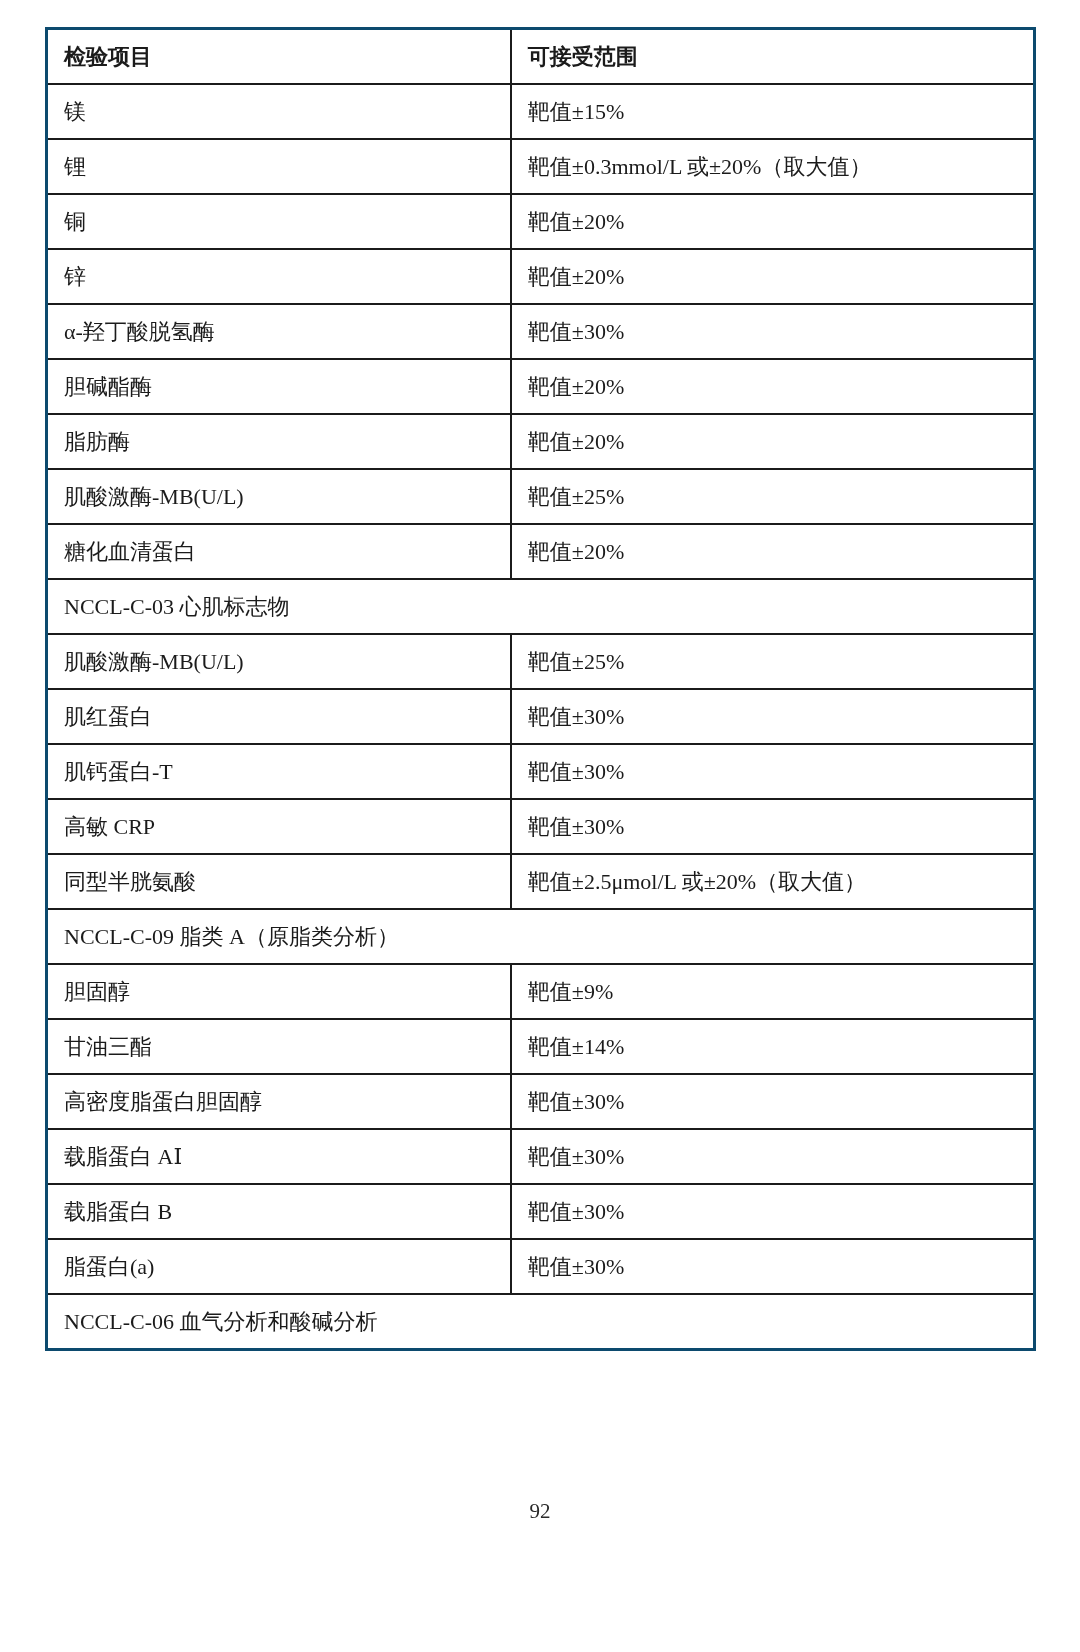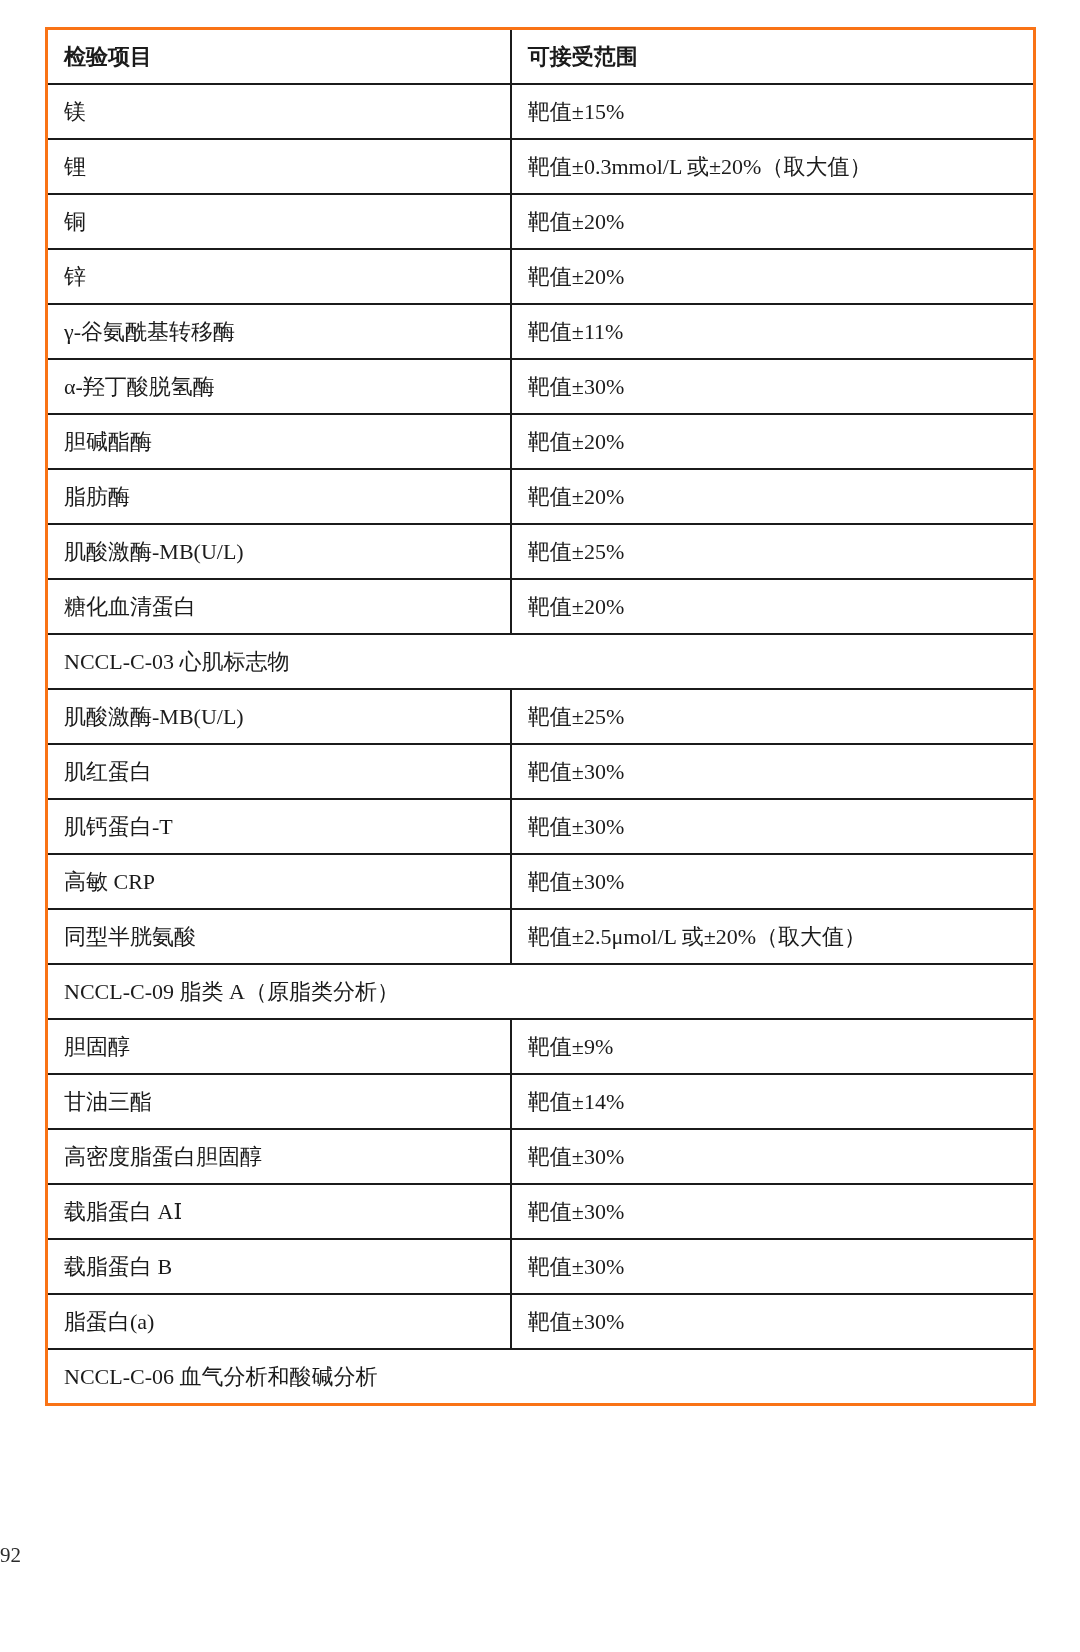--- a/index.html
+++ b/index.html
@@ -15,21 +15,21 @@
     color: #1b1b1b;
     overflow: hidden;
   }
   .doc-table {
     position: absolute;
     left: 45px;
     top: 27px;
     width: 991px;
     border-collapse: collapse;
     table-layout: fixed;
-    border: 3px solid #f97316;
+    border: 3px solid #0c4a6e;
   }
   col.c1 { width: 47%; }
   col.c2 { width: 53%; }
   .doc-table th,
   .doc-table td {
     border: 2px solid #1b1b1b;
     height: 53px;
     padding: 0 6px 0 16px;
     text-align: left;
     vertical-align: middle;
@@ -40,22 +40,23 @@
   }
   .doc-table th {
     font-weight: bold;
   }
   .doc-table td.section-cell {
     font-weight: normal;
   }
   .page-number {
     position: absolute;
     left: 0;
-    top: 1543px;
+    top: 1499px;
     width: 100%;
+    text-align: center;
     font-size: 21px;
     color: #2a2a2a;
   }
 </style>
 </head>
 <body>
 
 <div class="page">
   <table class="doc-table">
     <colgroup>
@@ -77,24 +78,20 @@
           <td>锂</td>
           <td>靶值±0.3mmol/L 或±20%（取大值）</td>
         </tr>
         <tr>
           <td>铜</td>
           <td>靶值±20%</td>
         </tr>
         <tr>
           <td>锌</td>
           <td>靶值±20%</td>
-        </tr>
-        <tr>
-          <td>γ-谷氨酰基转移酶</td>
-          <td>靶值±11%</td>
         </tr>
         <tr>
           <td>α-羟丁酸脱氢酶</td>
           <td>靶值±30%</td>
         </tr>
         <tr>
           <td>胆碱酯酶</td>
           <td>靶值±20%</td>
         </tr>
         <tr>

